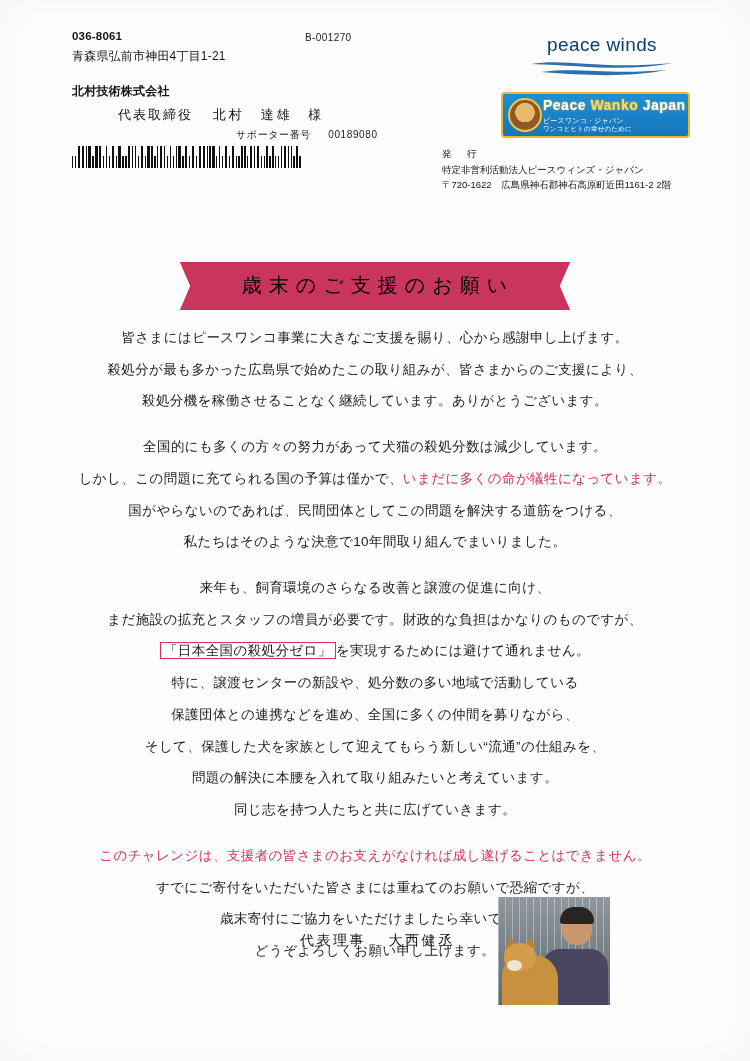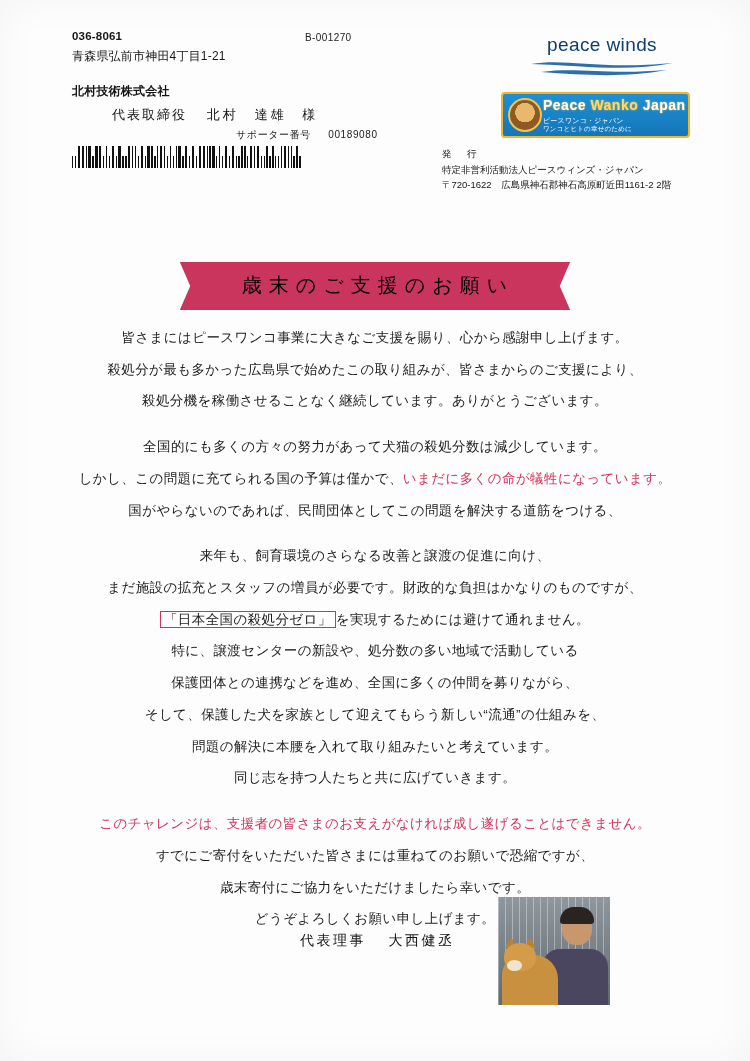--- a/index.html
+++ b/index.html
@@ -39,21 +39,21 @@
     position: absolute;
     left: 305px;
     top: 32px;
     font-size: 10px;
     letter-spacing: 0.4px;
     color: #222;
   }
 
   .recipient {
     position: absolute;
-    left: 112px;
+    left: 118px;
     top: 106px;
     font-size: 13px;
     letter-spacing: 2px;
     color: #111;
   }
   .recipient .nm { letter-spacing: 3px; }
   .recipient .sama { margin-left: 10px; }
 
   .supporter {
     position: absolute;
@@ -454,20 +454,21 @@
   <div class="body-text">
     <p>皆さまにはピースワンコ事業に大きなご支援を賜り、心から感謝申し上げます。</p>
     <p>殺処分が最も多かった広島県で始めたこの取り組みが、皆さまからのご支援により、</p>
     <p>殺処分機を稼働させることなく継続しています。ありがとうございます。</p>
     <div class="gap"></div>
     <p>全国的にも多くの方々の努力があって犬猫の殺処分数は減少しています。</p>
     <p>
       <span>しかし、この問題に充てられる国の予算は僅かで、</span><span class="hl">いまだに多くの命が犠牲になっています。</span>
     </p>
     <p>国がやらないのであれば、民間団体としてこの問題を解決する道筋をつける、</p>
+    <p>私たちはそのような決意で10年間取り組んでまいりました。</p>
     <div class="gap"></div>
     <p>来年も、飼育環境のさらなる改善と譲渡の促進に向け、</p>
     <p>まだ施設の拡充とスタッフの増員が必要です。財政的な負担はかなりのものですが、</p>
     <p>
       <span class="boxed">「日本全国の殺処分ゼロ」</span><span>を実現するためには避けて通れません。</span>
     </p>
     <p>特に、譲渡センターの新設や、処分数の多い地域で活動している</p>
     <p>保護団体との連携などを進め、全国に多くの仲間を募りながら、</p>
     <p>そして、保護した犬を家族として迎えてもらう新しい“流通”の仕組みを、</p>
     <p>問題の解決に本腰を入れて取り組みたいと考えています。</p>

